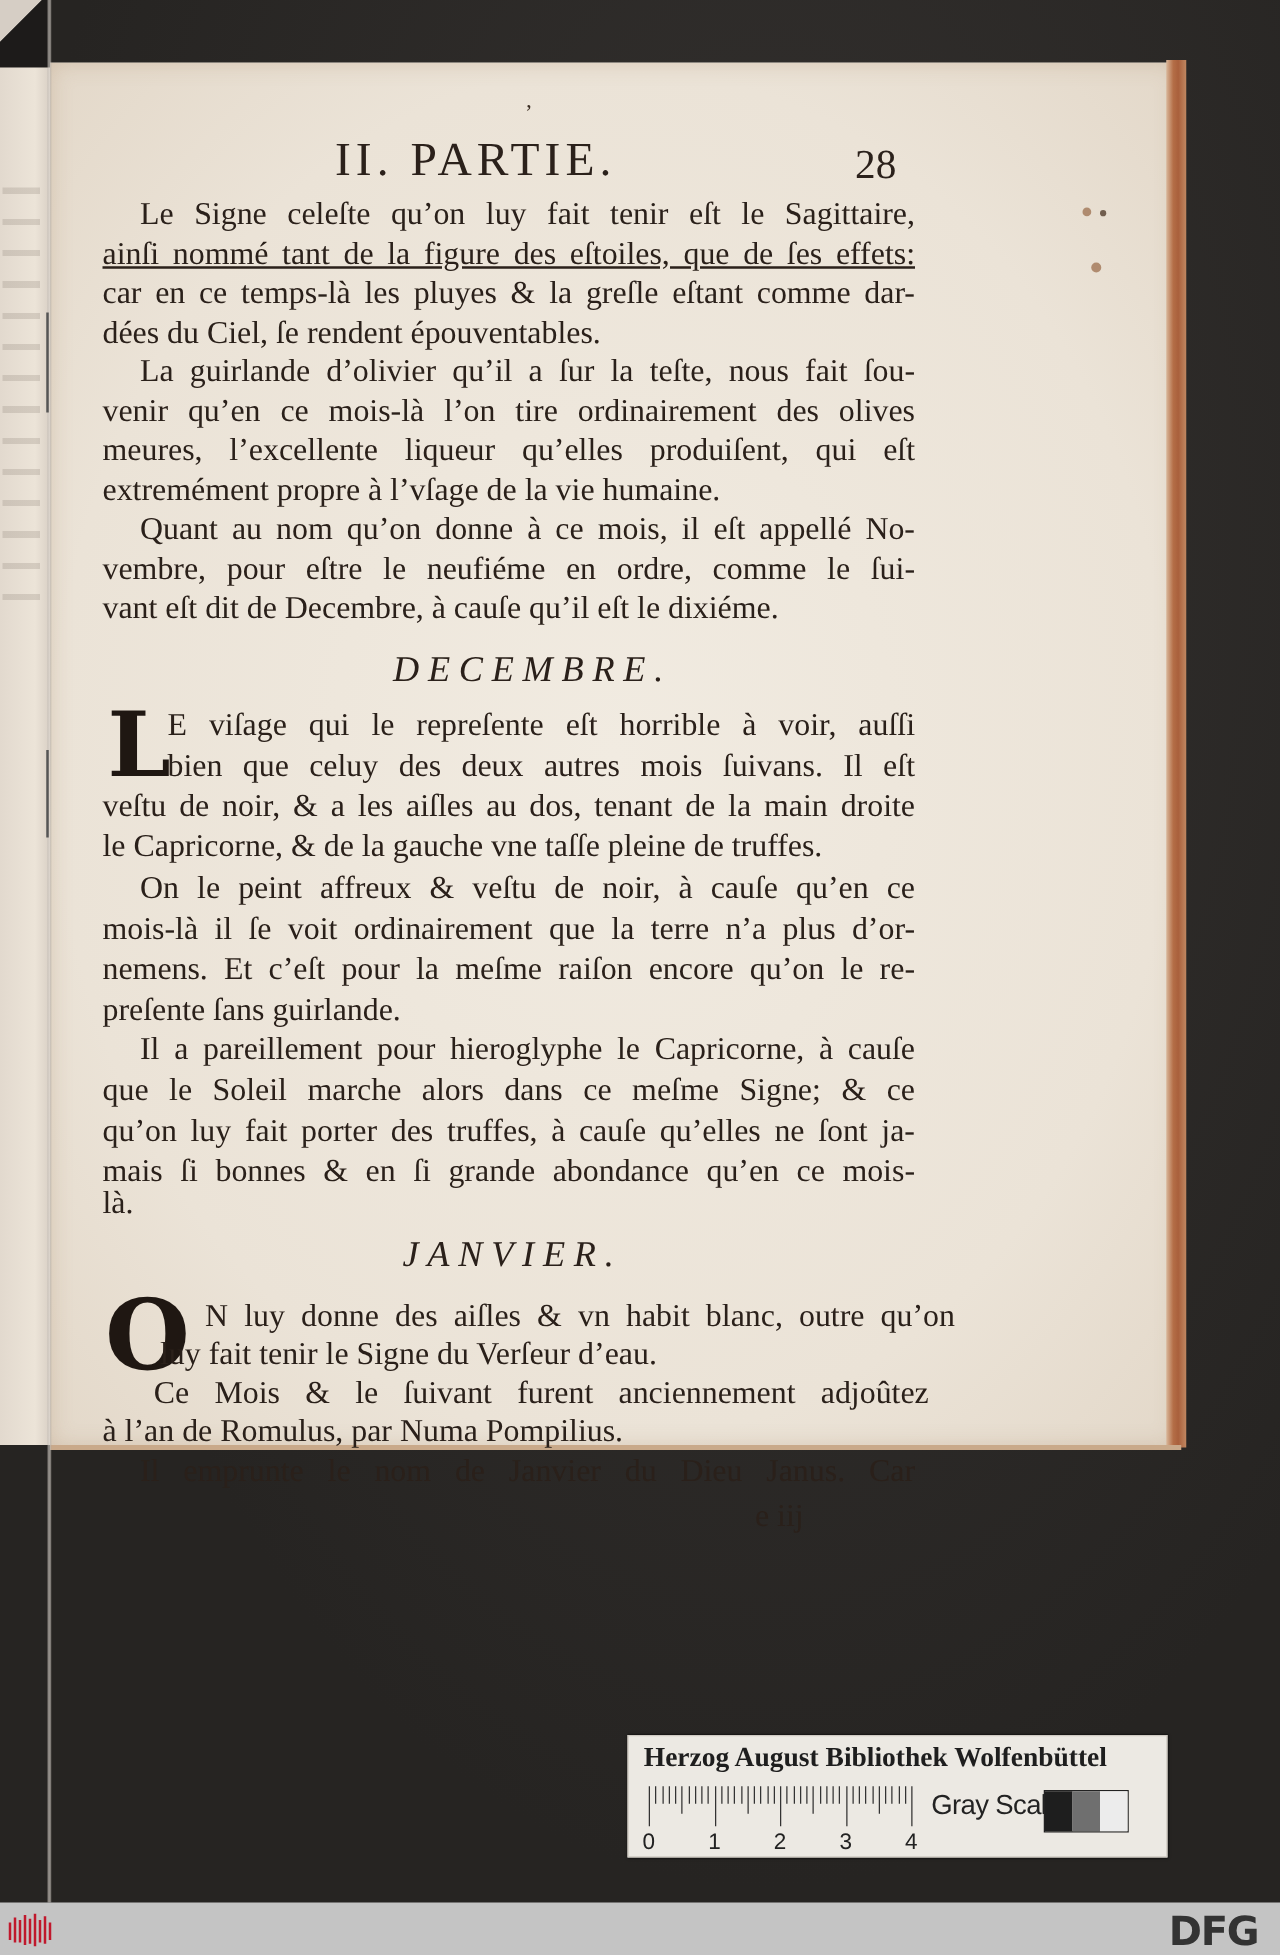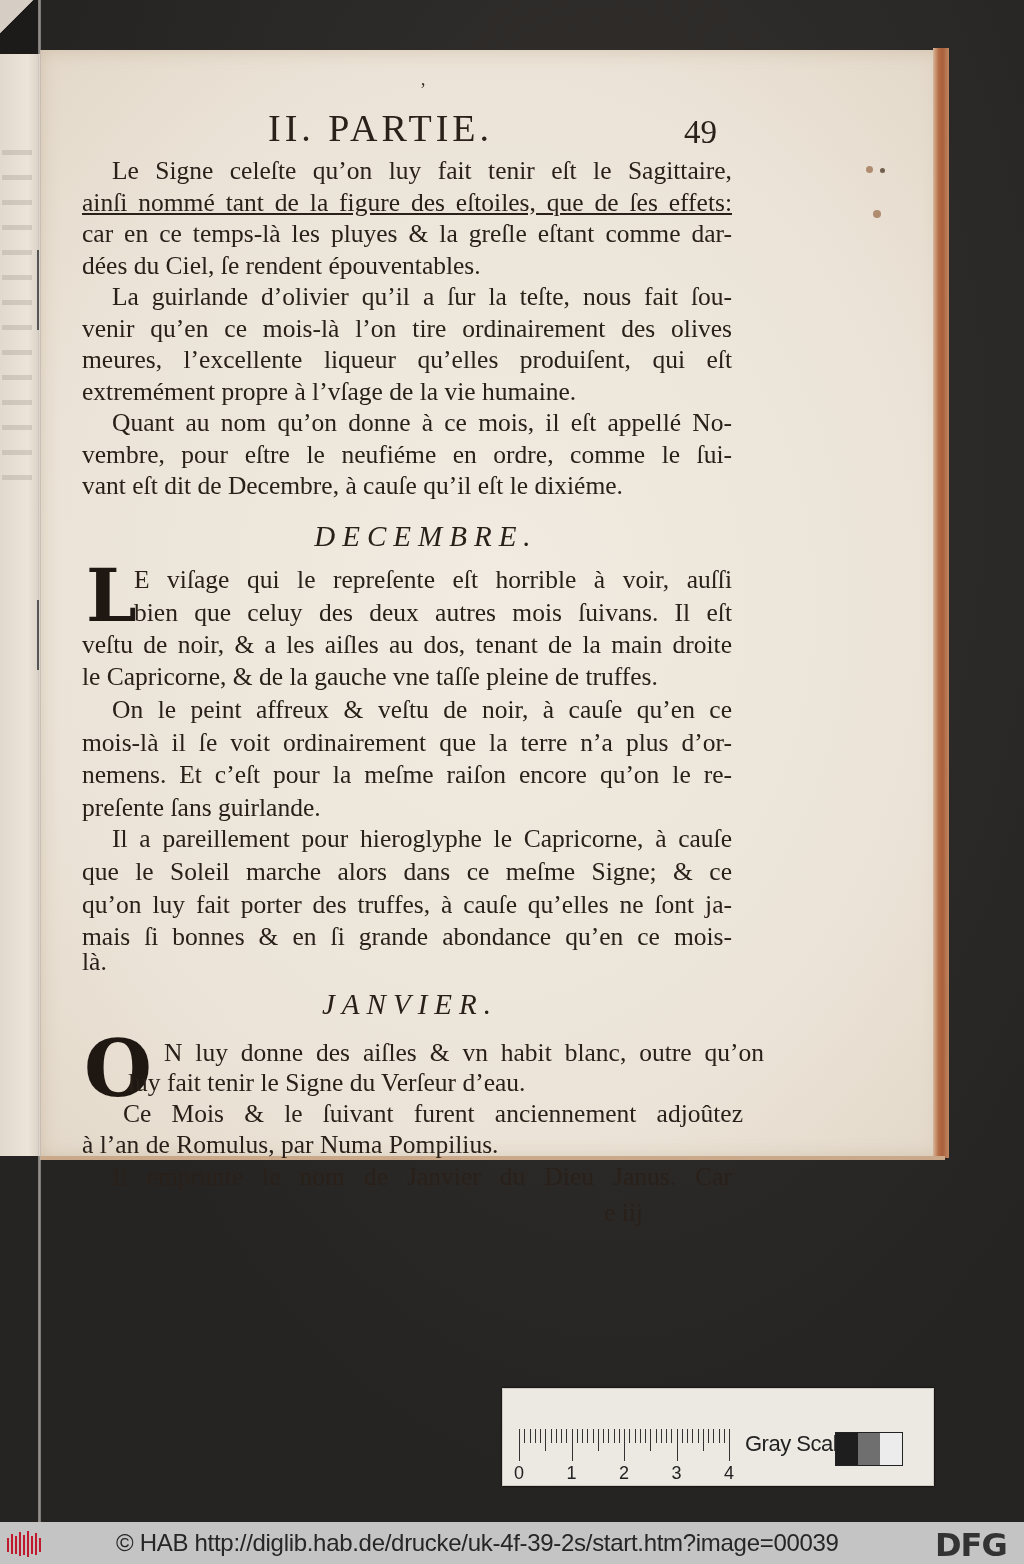--- a/index.html
+++ b/index.html
@@ -137,21 +137,21 @@
 <div class="gutter-line"></div>
 <div class="bookmark-mark"></div>
 <div class="bookmark-mark2"></div>
 
 <div class="stain" style="left:866px;top:166px;width:7px;height:7px;"></div>
 <div class="stain" style="left:880px;top:168px;width:5px;height:5px;background:#4a3322;"></div>
 <div class="stain" style="left:873px;top:210px;width:8px;height:8px;"></div>
 
 <div class="catchmark">’</div>
 <div class="running-head">II. PARTIE.</div>
-<div class="page-number">49</div>
+<div class="page-number">28</div>
 
 <div id="body-lines">
     <div class="line indent" style="top: 154px;">Le Signe celeſte qu’on luy fait tenir eſt le Sagittaire,</div>
     <div class="line" style="top: 185.5px; text-decoration: underline;">ainſi nommé tant de la figure des eſtoiles, que de ſes effets:</div>
     <div class="line" style="top: 217px;">car en ce temps-là les pluyes &amp; la greſle eſtant comme dar-</div>
     <div class="line last" style="top: 248.5px;">dées du Ciel, ſe rendent épouventables.</div>
     <div class="line indent" style="top: 280px;">La guirlande d’olivier qu’il a ſur la teſte, nous fait ſou-</div>
     <div class="line" style="top: 311.5px;">venir qu’en ce mois-là l’on tire ordinairement des olives</div>
     <div class="line" style="top: 343px;">meures, l’excellente liqueur qu’elles produiſent, qui eſt</div>
     <div class="line last" style="top: 374.5px;">extremément propre à l’vſage de la vie humaine.</div>
@@ -184,20 +184,21 @@
     <div class="line" style="top: 1036px; left: 128px; width: 600px; margin-left: 36px;">N luy donne des aiſles &amp; vn habit blanc, outre qu’on</div>
     <div class="line last" style="top: 1066px; left: 128px; width: 600px;">luy fait tenir le Signe du Verſeur d’eau.</div>
     <div class="line" style="top: 1097px; left: 123px; width: 620px;">Ce Mois &amp; le ſuivant furent anciennement adjoûtez</div>
     <div class="line last" style="top: 1128px;">à l’an de Romulus, par Numa Pompilius.</div>
     <div class="line" style="top: 1160px; left: 112px; width: 620px;">Il emprunte le nom de Janvier du Dieu Janus. Car</div>
   </div>
 
 <div class="line last" style="left:604px;width:100px;top:1196px;">e iij</div>
 
 <div class="hab-card">
+  <div class="hab-title">Herzog August Bibliothek Wolfenbüttel</div>
   <div class="ruler" id="ruler">
       <div class="tick" style="left: 0px; height: 32px;"></div>
       <div class="tick" style="left: 5.25px; height: 14px;"></div>
       <div class="tick" style="left: 10.5px; height: 14px;"></div>
       <div class="tick" style="left: 15.75px; height: 14px;"></div>
       <div class="tick" style="left: 21px; height: 14px;"></div>
       <div class="tick" style="left: 26.25px; height: 22px;"></div>
       <div class="tick" style="left: 31.5px; height: 14px;"></div>
       <div class="tick" style="left: 36.75px; height: 14px;"></div>
       <div class="tick" style="left: 42px; height: 14px;"></div>
@@ -254,15 +255,14 @@
         <rect x="5" y="4" width="2" height="20"></rect>
       <rect x="9" y="6" width="2" height="18"></rect>
         <rect x="13" y="2" width="2" height="24"></rect>
       <rect x="17" y="5" width="2" height="20"></rect>
         <rect x="21" y="1" width="2" height="26"></rect>
       <rect x="25" y="6" width="2" height="18"></rect>
         <rect x="29" y="3" width="2" height="22"></rect>
       <rect x="33" y="8" width="2" height="14"></rect>
     </g>
   </svg>
-  <a class="footer-text">© HAB http://diglib.hab.de/drucke/uk-4f-39-2s/start.htm?image=00039</a>
   <div class="dfg">DFG</div>
 </div>
 
 </body></html>

